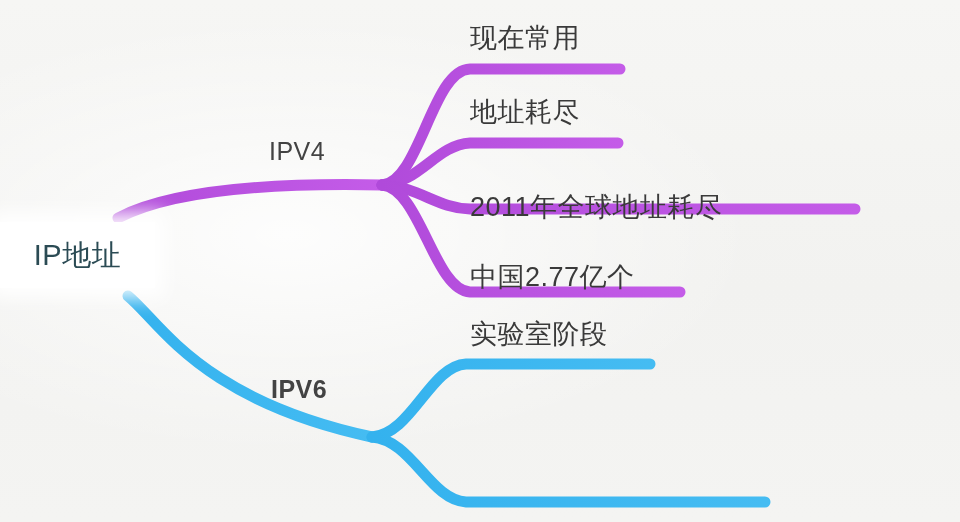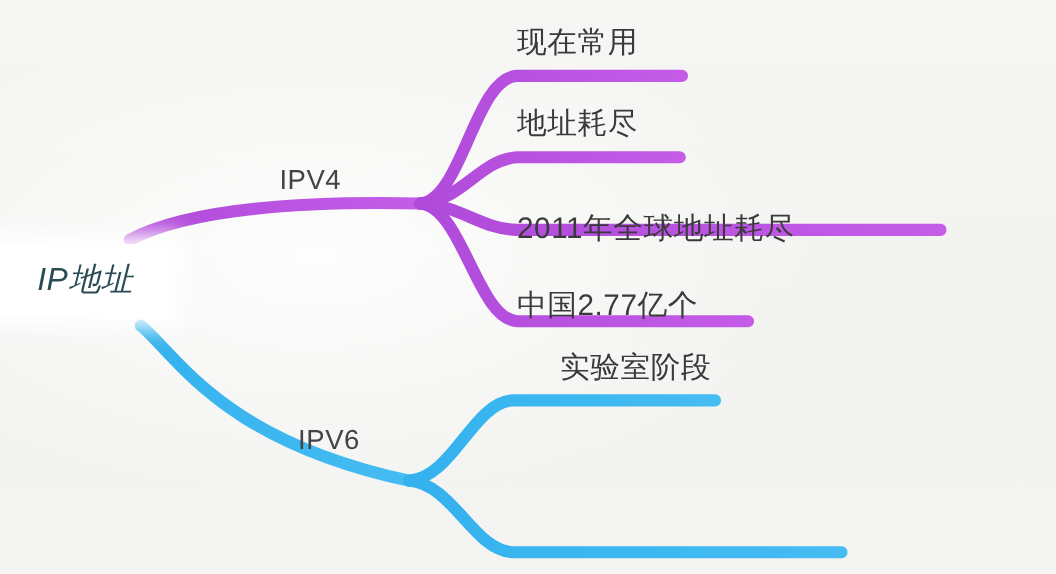--- a/index.html
+++ b/index.html
@@ -46,42 +46,41 @@
     left: 0px;
     top: 222px;
     width: 155px;
     height: 66px;
     background: #ffffff;
     z-index: 3;
     display: flex;
     align-items: center;
     justify-content: center;
     box-shadow: 0 0 18px 10px rgba(255,255,255,0.95);
-    font-style: italic;
   }
   .root-label {
     font-size: 29px;
     color: #2b4b54;
     letter-spacing: 0.5px;
     line-height: 1;
     white-space: nowrap;
     font-weight: 400;
   }
 
   .branch-label {
     position: absolute;
     z-index: 3;
     font-size: 25px;
     color: #434343;
     letter-spacing: 0.5px;
     white-space: nowrap;
     line-height: 1;
   }
-  #branch-label-ipv4 { left: 254px; top: 139px; margin-top: 13px; }
-  #branch-label-ipv6 { left: 271px; top: 388px; }
+  #branch-label-ipv4 { left: 269px; top: 139px; }
+  #branch-label-ipv6 { left: 271px; top: 377px; font-weight: bold; }
 
   .leaf {
     position: absolute;
     z-index: 3;
     white-space: nowrap;
   }
   .leaf-label {
     font-size: 27px;
     color: #3a3a3a;
     line-height: 1;
@@ -147,19 +146,19 @@
   </div>
 
   <div class="leaf" style="left:470px; top:170px;margin-top:24px;">
     <span class="leaf-label">2011年全球地址耗尽</span>
   </div>
 
   <div class="leaf" style="left:470px; top:264px;">
     <span class="leaf-label">中国2.77亿个</span>
   </div>
 
-  <div class="leaf" style="left:470px; top:321px;margin-left:39px;">
+  <div class="leaf" style="left:470px; top:321px;">
     <span class="leaf-label">实验室阶段</span>
   </div>
 
 
 
 </div>
 
 </body></html>

